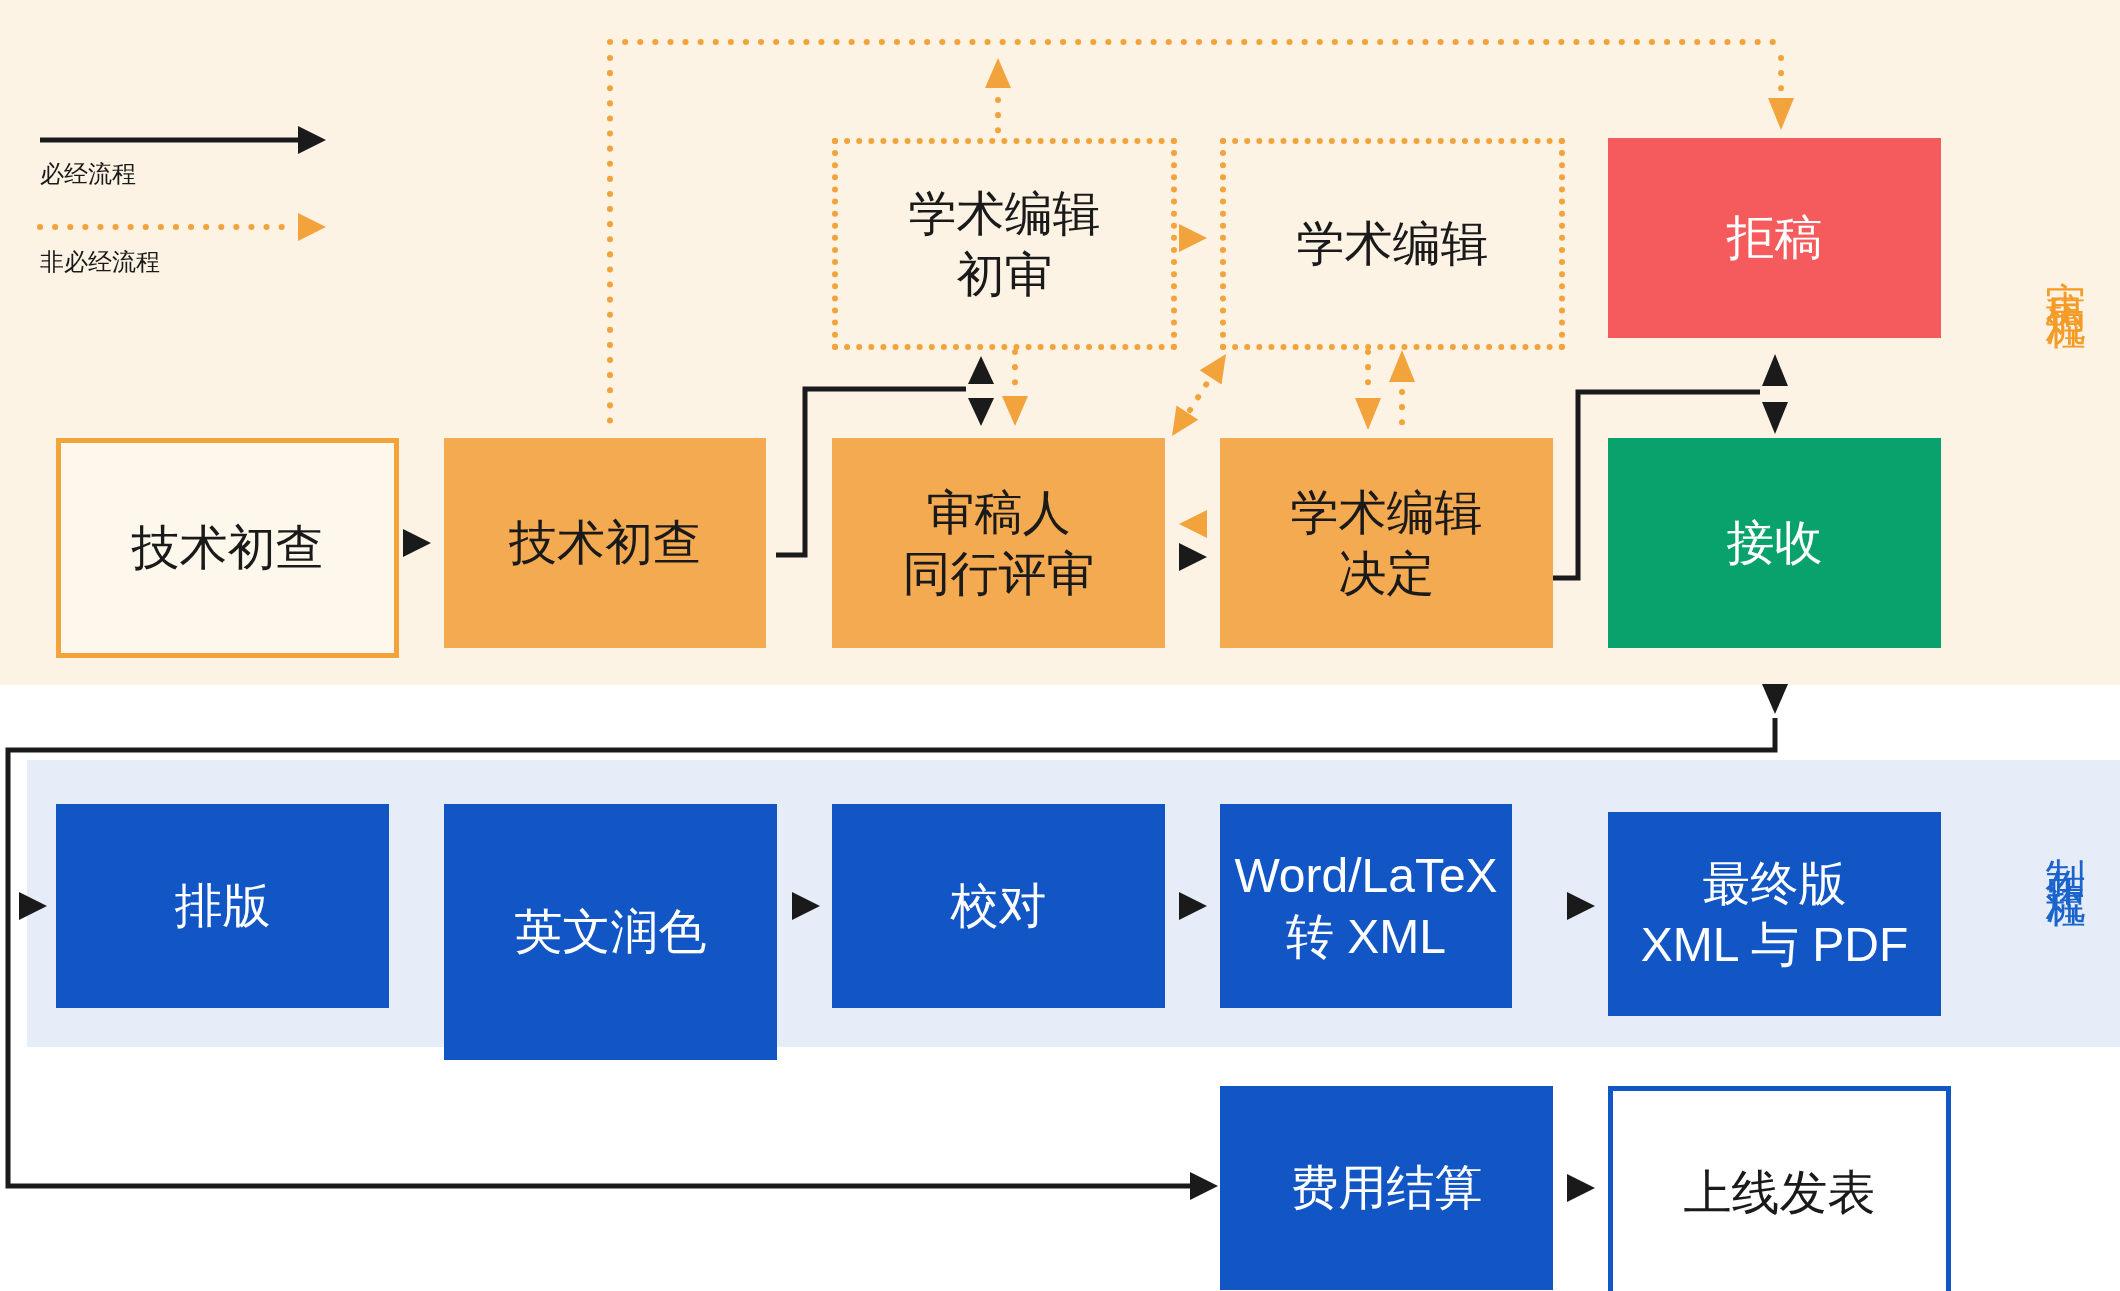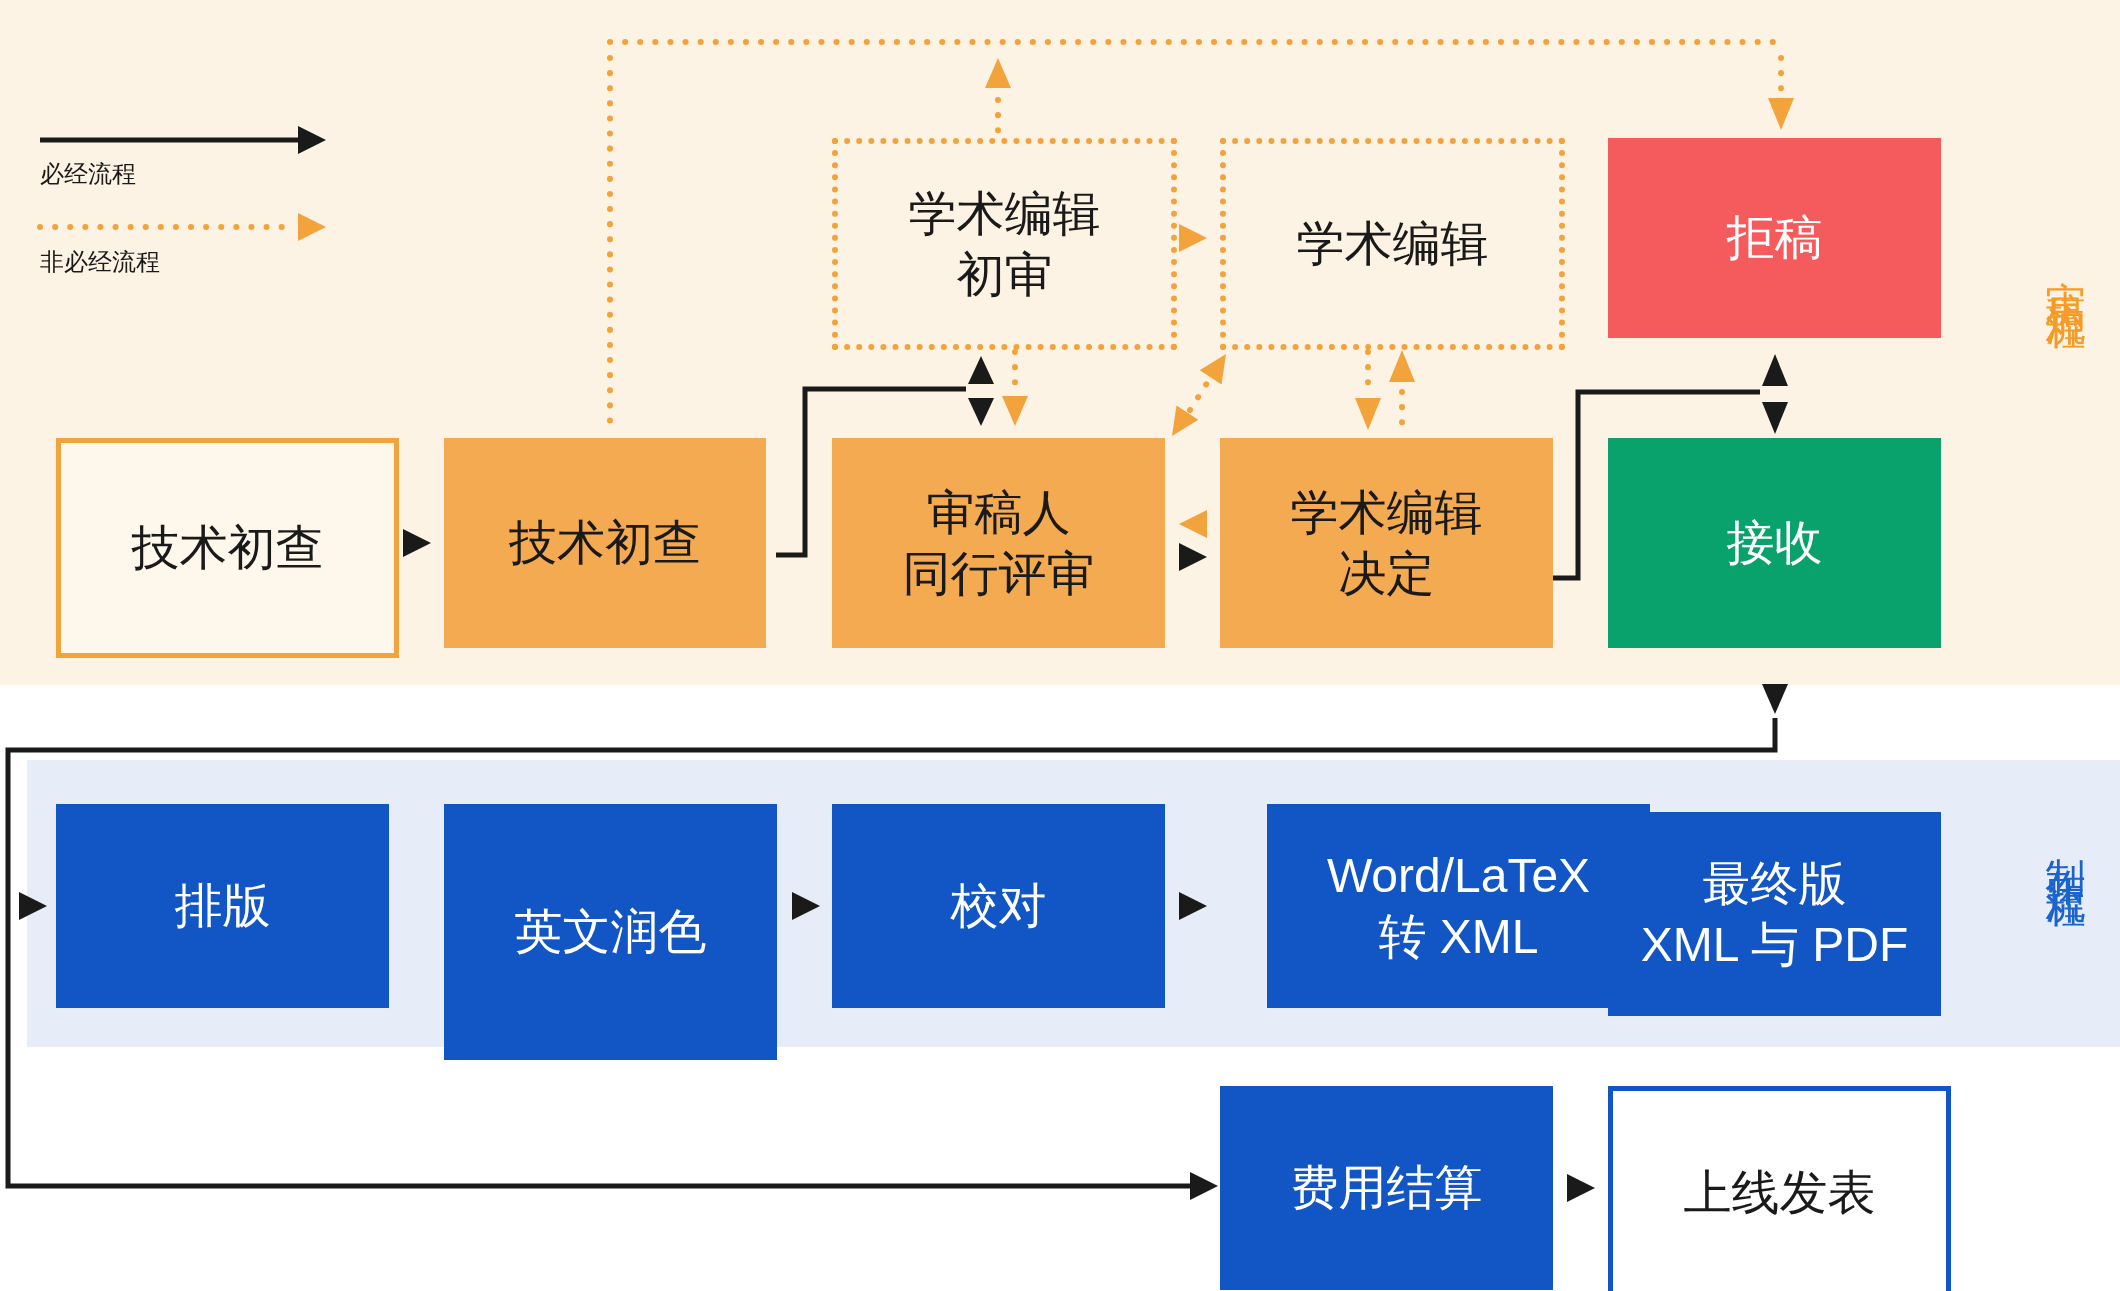--- a/index.html
+++ b/index.html
@@ -128,21 +128,21 @@
   <div class="node orange" style="left:444px;top:438px;width:322px;height:210px;font-family:Liberation Serif, serif;">技术初查</div>
   <div class="node orange" style="left:832px;top:438px;width:333px;height:210px;">审稿人
 同行评审</div>
   <div class="node orange" style="left:1220px;top:438px;width:333px;height:210px;">学术编辑
 决定</div>
   <div class="node green" style="left:1608px;top:438px;width:333px;height:210px;">接收</div>
 
   <div class="node blue" style="left:56px;top:804px;width:333px;height:204px;">排版</div>
   <div class="node blue" style="left:444px;top:804px;width:333px;height:256px;">英文润色</div>
   <div class="node blue" style="left:832px;top:804px;width:333px;height:204px;">校对</div>
-  <div class="node blue" style="left:1267px;top:804px;width:383px;height:204px;">Word/LaTeX
+  <div class="node blue" style="left:1220px;top:804px;width:292px;height:204px;">Word/LaTeX
 转 XML</div>
   <div class="node blue" style="left:1608px;top:804px;width:333px;height:204px;margin-top:8px;">最终版
 XML 与 PDF</div>
 
   <div class="node blue" style="left:1220px;top:1086px;width:333px;height:204px;">费用结算</div>
   <div class="node outline-blue" style="left:1608px;top:1086px;width:333px;height:204px;">上线发表</div>
 
   <div class="side-label side-review">审稿流程</div>
   <div class="side-label side-production">制作流程</div>
 </div>

